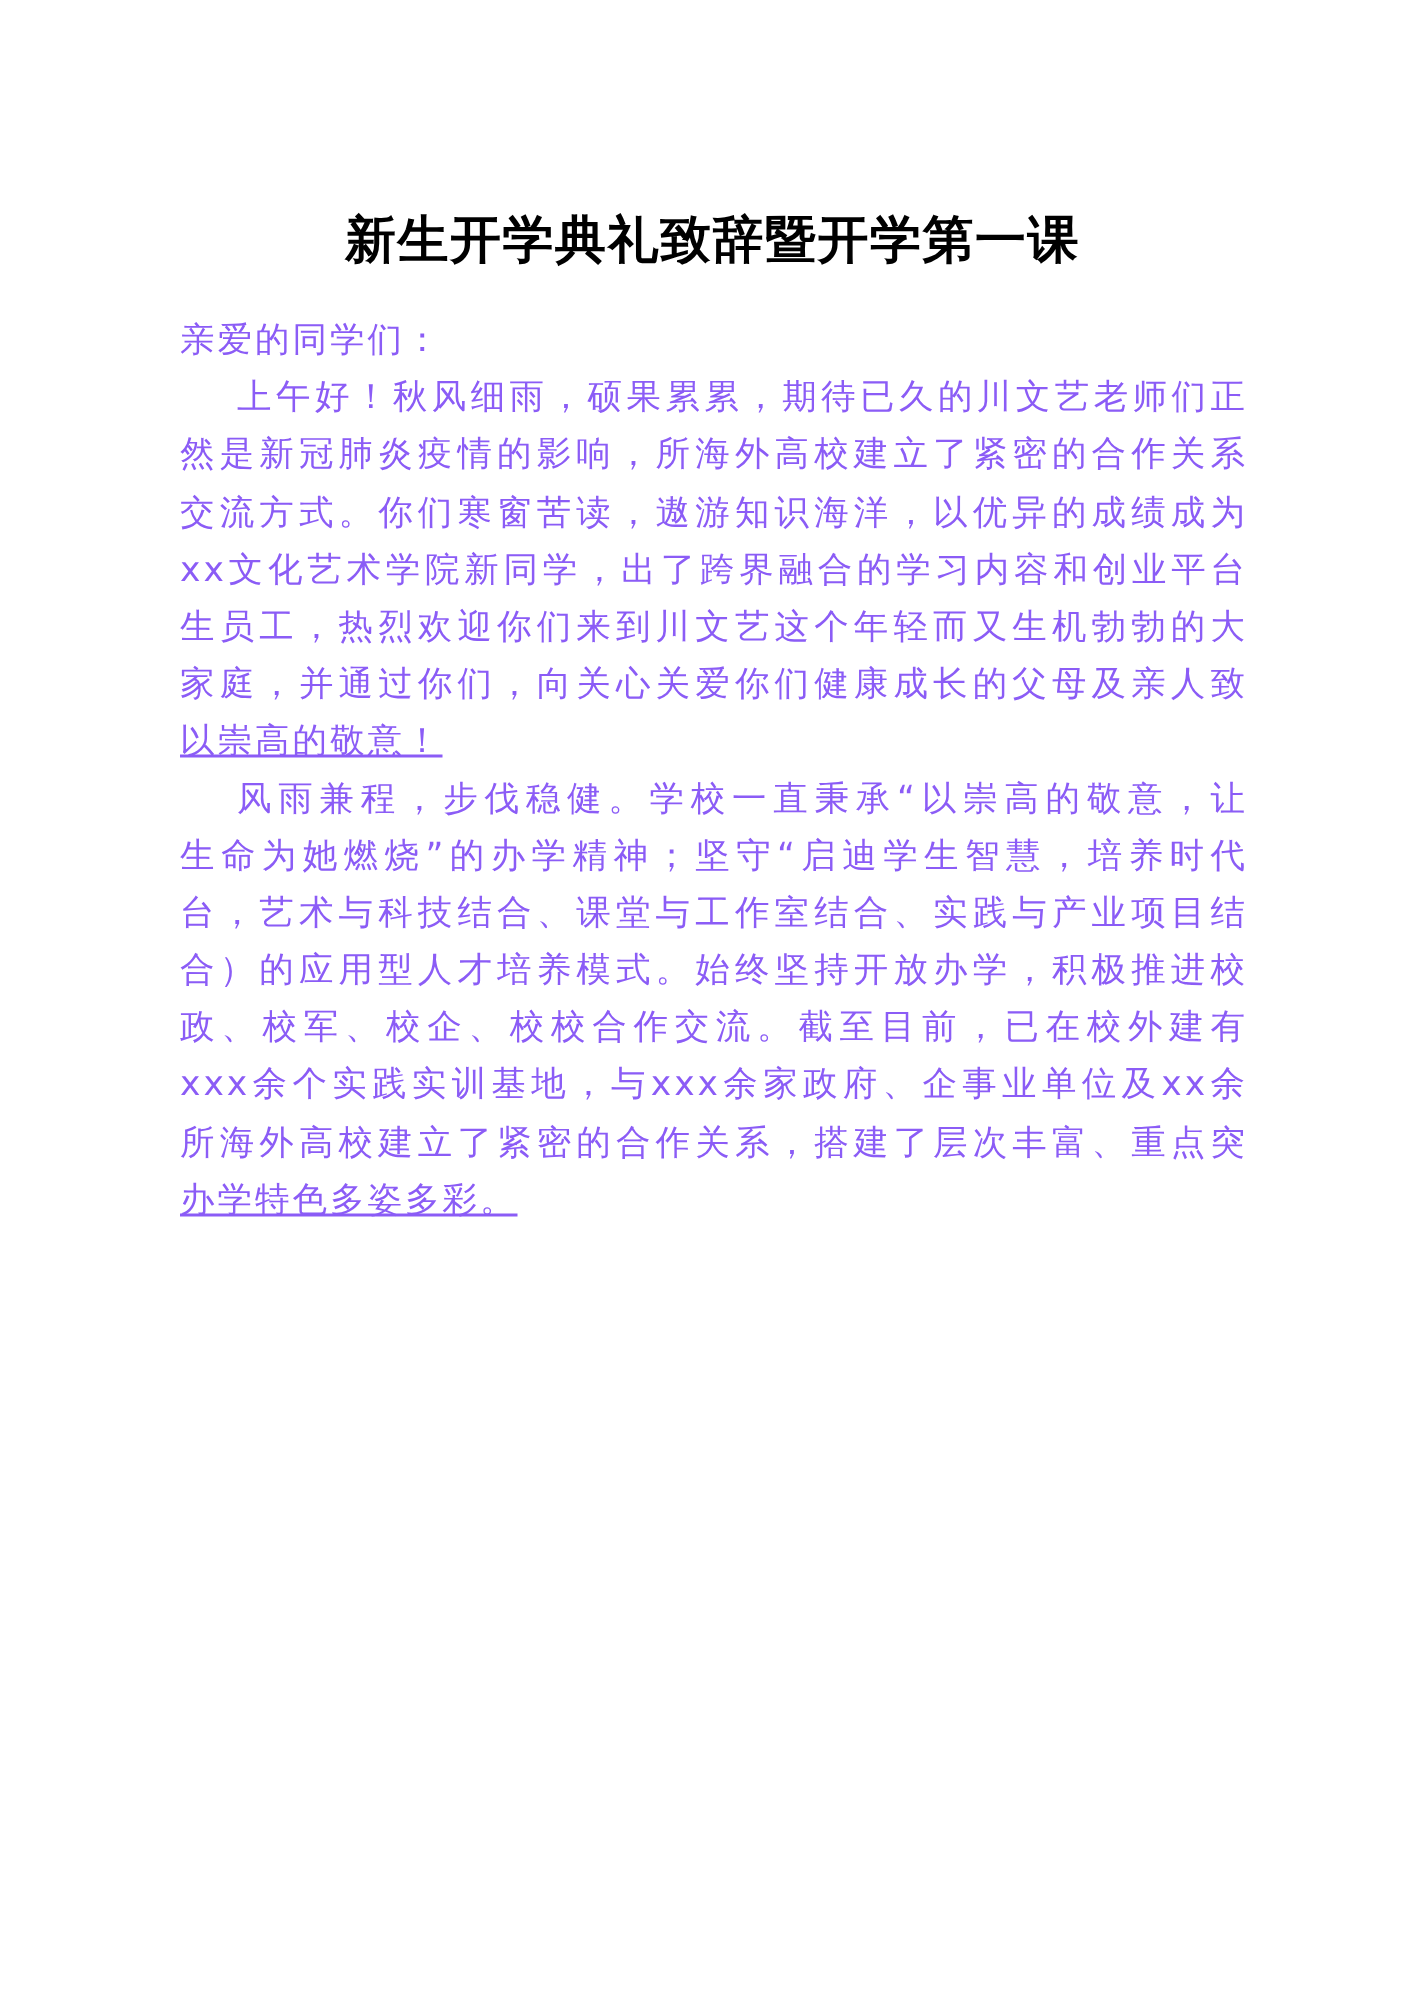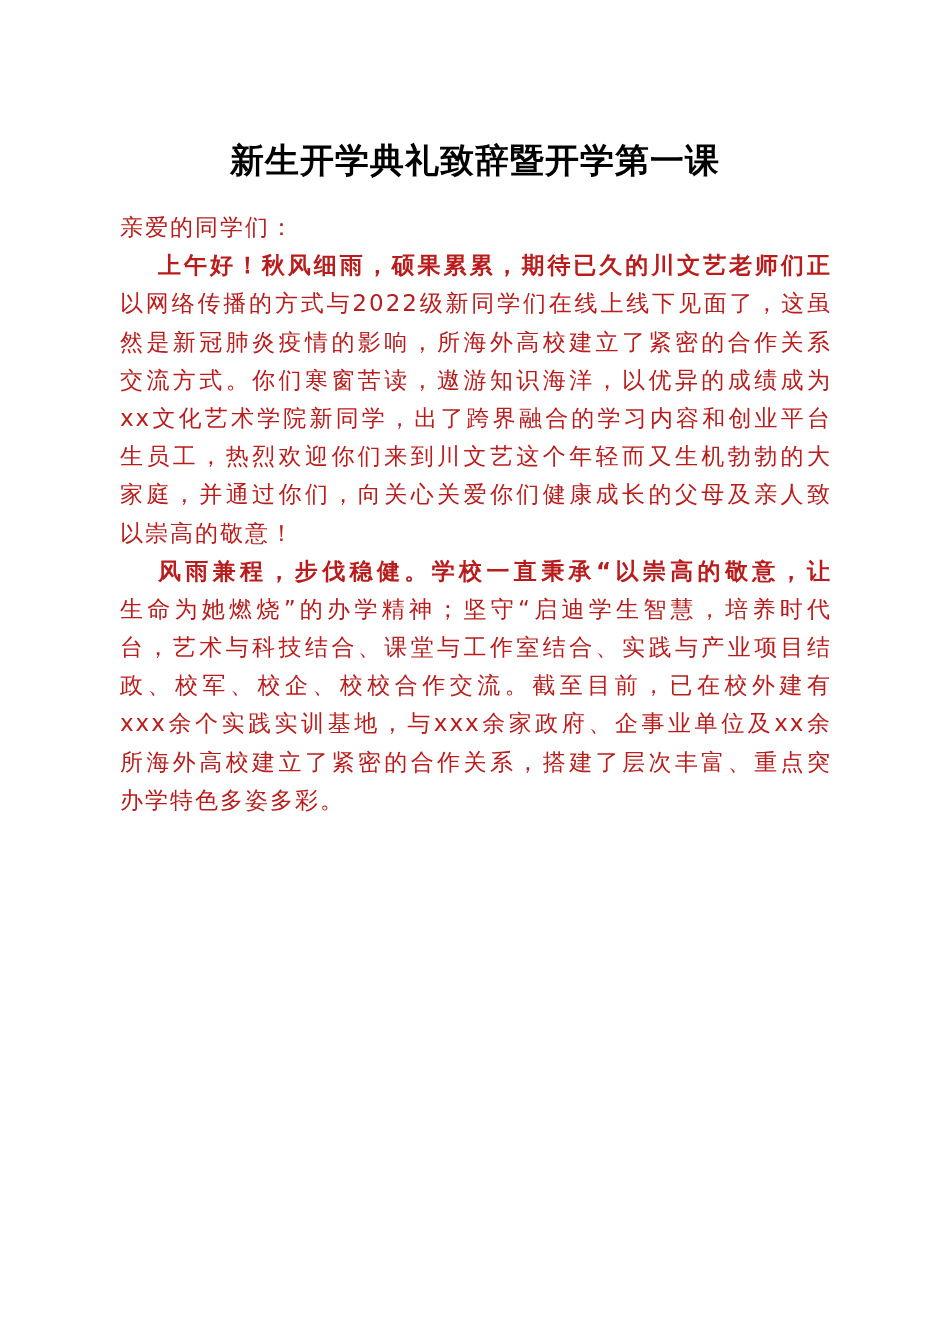--- a/index.html
+++ b/index.html
@@ -36,65 +36,65 @@
       color: #000000;
       font-family: "DejaVu Serif", "Liberation Serif", serif;
     }
     .body-text {
       position: absolute;
       left: 120px;
       top: 208px;
       width: 712px;
       font-size: 23px;
       font-family: "DejaVu Sans", "Liberation Sans", sans-serif;
-      color: #b91c1c;
+      color: #8b5cf6;
     }
     .line {
       display: block;
       height: 38.2px;
       line-height: 38.2px;
       white-space: nowrap;
       text-align: justify;
       text-align-last: justify;
       letter-spacing: 2px;
     }
     .line.last {
       text-align-last: left;
+      text-decoration: underline;
     }
     .line.indent {
       padding-left: 38px;
-      font-weight: bold;
     }
     .line.salutation {
       text-align-last: left;
     }
   </style>
 </head>
 <body>
 
 <div class="page">
   <div class="title">新生开学典礼致辞暨开学第一课</div>
 
   <div class="body-text">
     <span class="line salutation">亲爱的同学们：</span>
 
     <div>
       <span class="line indent">上午好！秋风细雨，硕果累累，期待已久的川文艺老师们正</span>
-      <span class="line">以网络传播的方式与2022级新同学们在线上线下见面了，这虽</span>
       <span class="line">然是新冠肺炎疫情的影响，所海外高校建立了紧密的合作关系</span>
       <span class="line">交流方式。你们寒窗苦读，遨游知识海洋，以优异的成绩成为</span>
       <span class="line">xx文化艺术学院新同学，出了跨界融合的学习内容和创业平台</span>
       <span class="line">生员工，热烈欢迎你们来到川文艺这个年轻而又生机勃勃的大</span>
       <span class="line">家庭，并通过你们，向关心关爱你们健康成长的父母及亲人致</span>
       <span class="line last">以崇高的敬意！</span>
     </div>
 
     <div>
       <span class="line indent">风雨兼程，步伐稳健。学校一直秉承“以崇高的敬意，让</span>
       <span class="line">生命为她燃烧”的办学精神；坚守“启迪学生智慧，培养时代</span>
       <span class="line">台，艺术与科技结合、课堂与工作室结合、实践与产业项目结</span>
+      <span class="line">合）的应用型人才培养模式。始终坚持开放办学，积极推进校</span>
       <span class="line">政、校军、校企、校校合作交流。截至目前，已在校外建有</span>
       <span class="line">xxx余个实践实训基地，与xxx余家政府、企事业单位及xx余</span>
       <span class="line">所海外高校建立了紧密的合作关系，搭建了层次丰富、重点突</span>
       <span class="line last">办学特色多姿多彩。</span>
     </div>
   </div>
 </div>
 
 </body></html>

